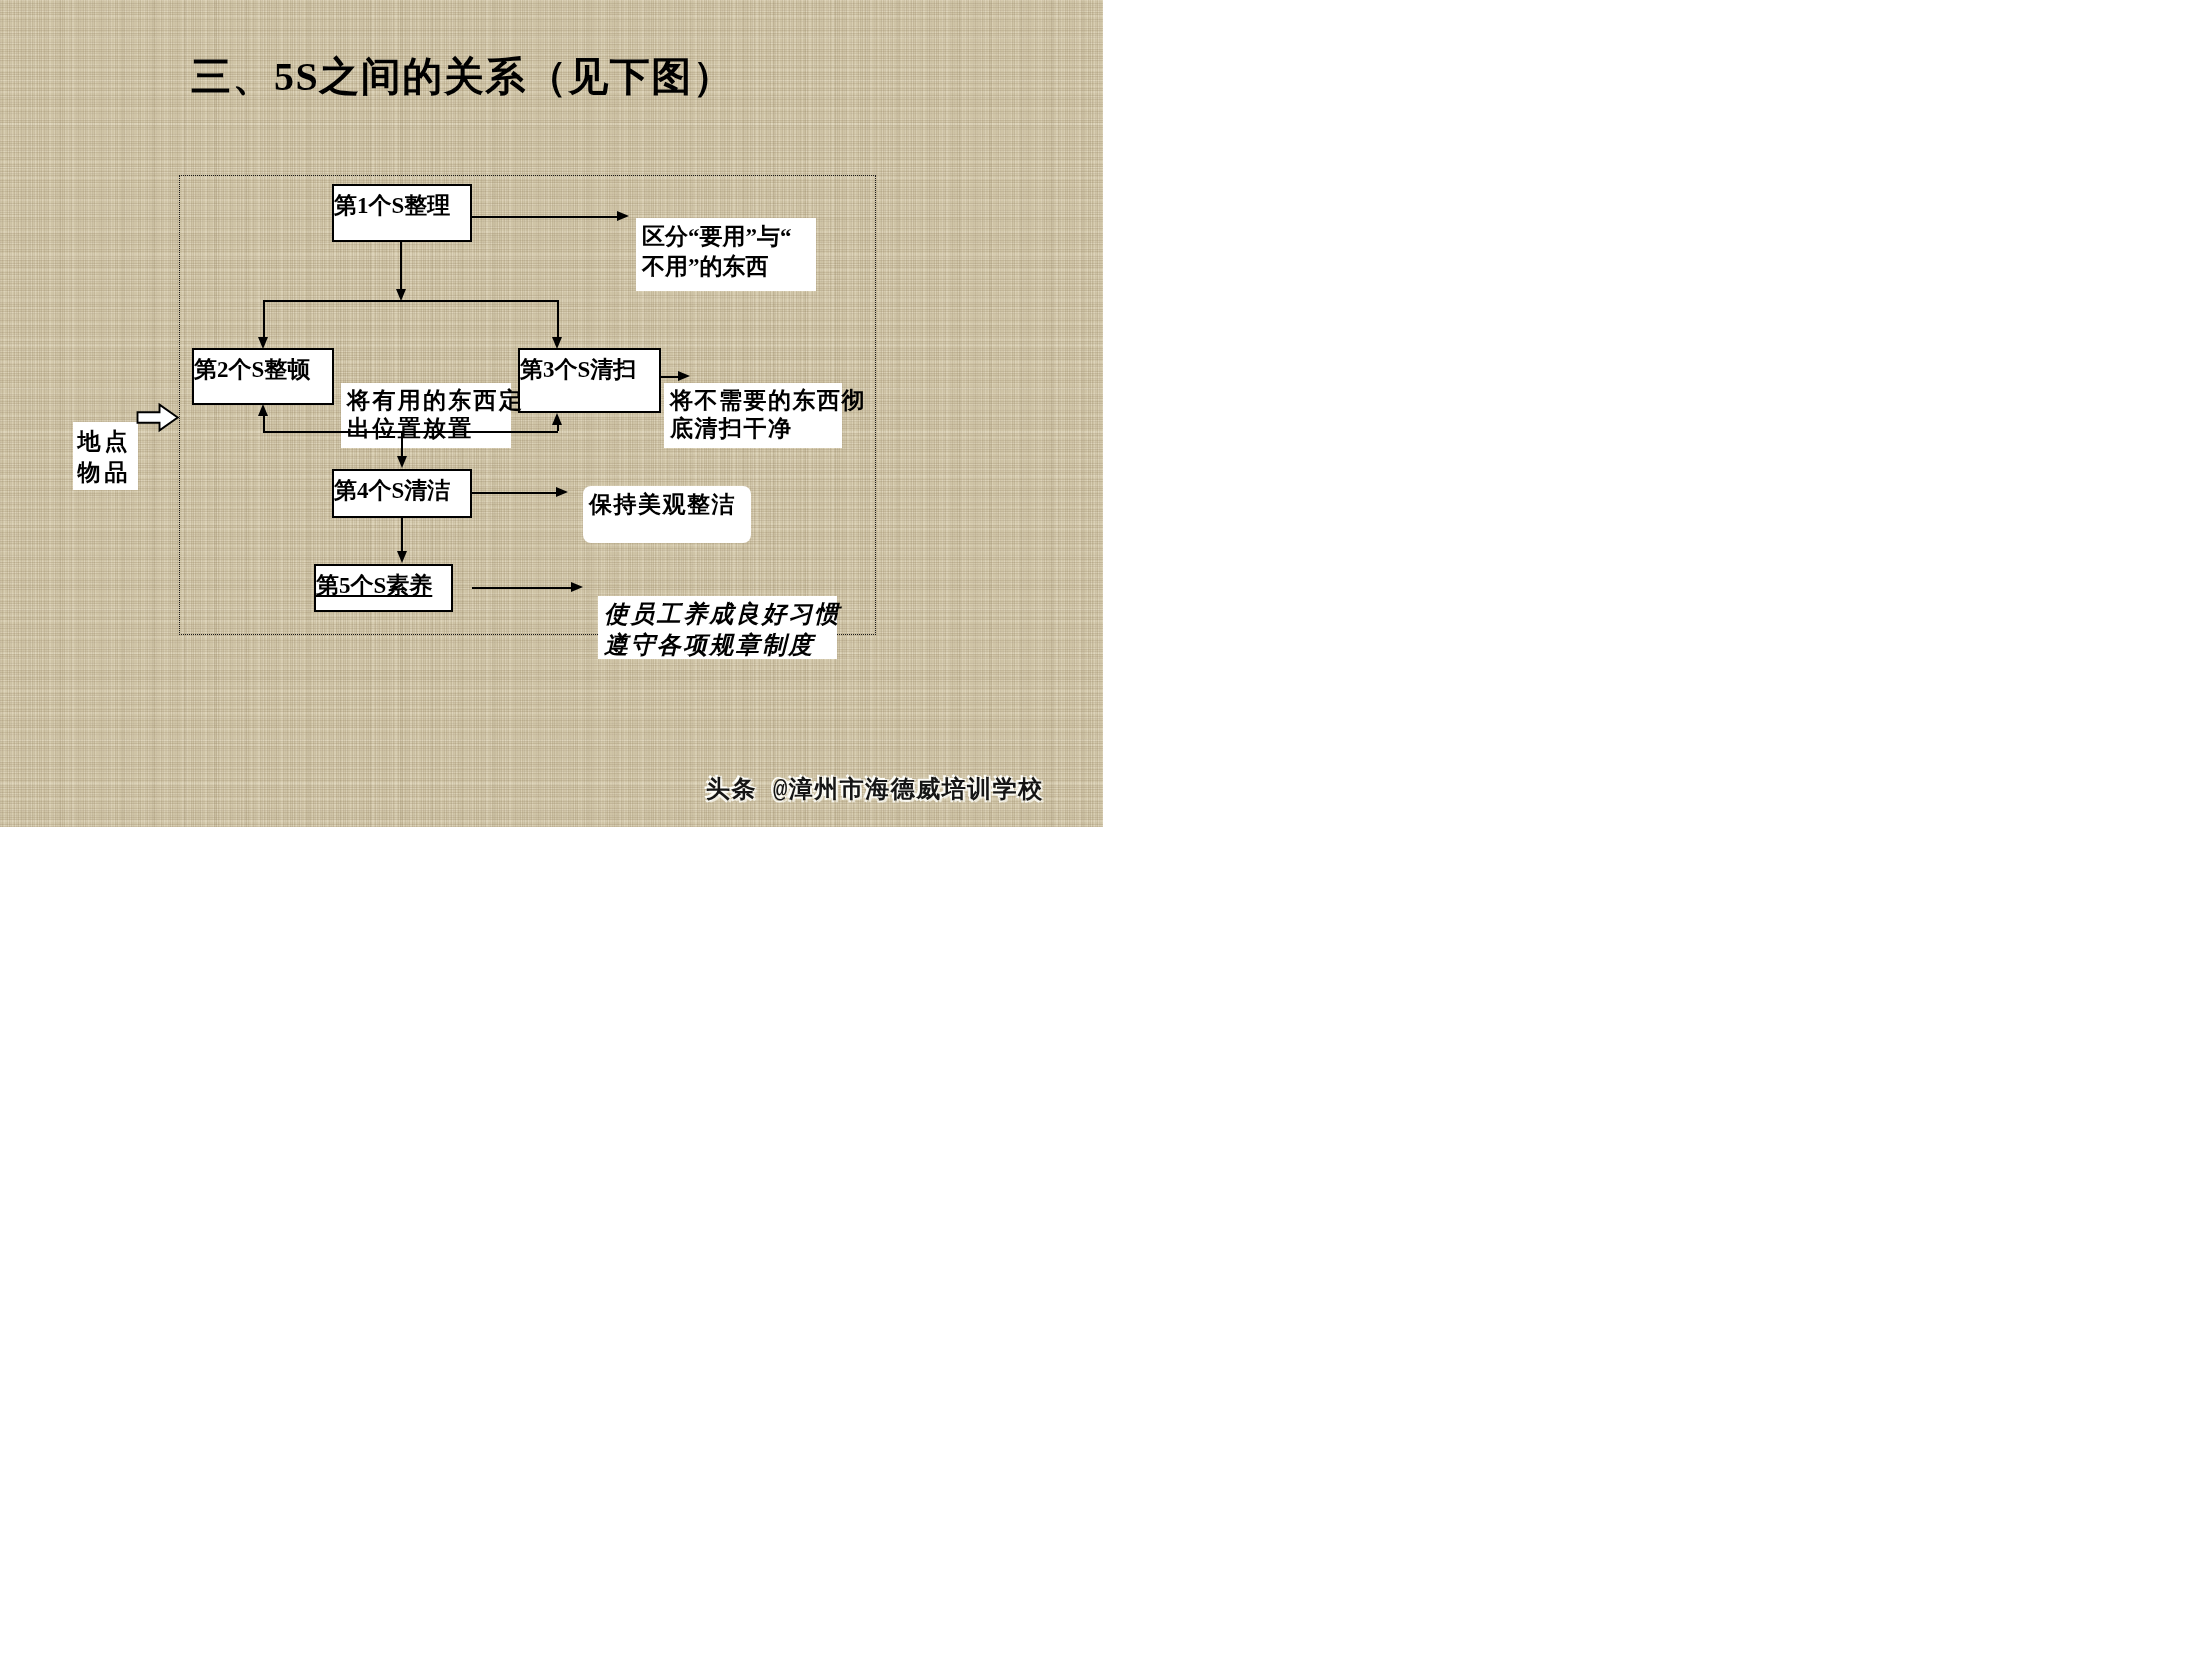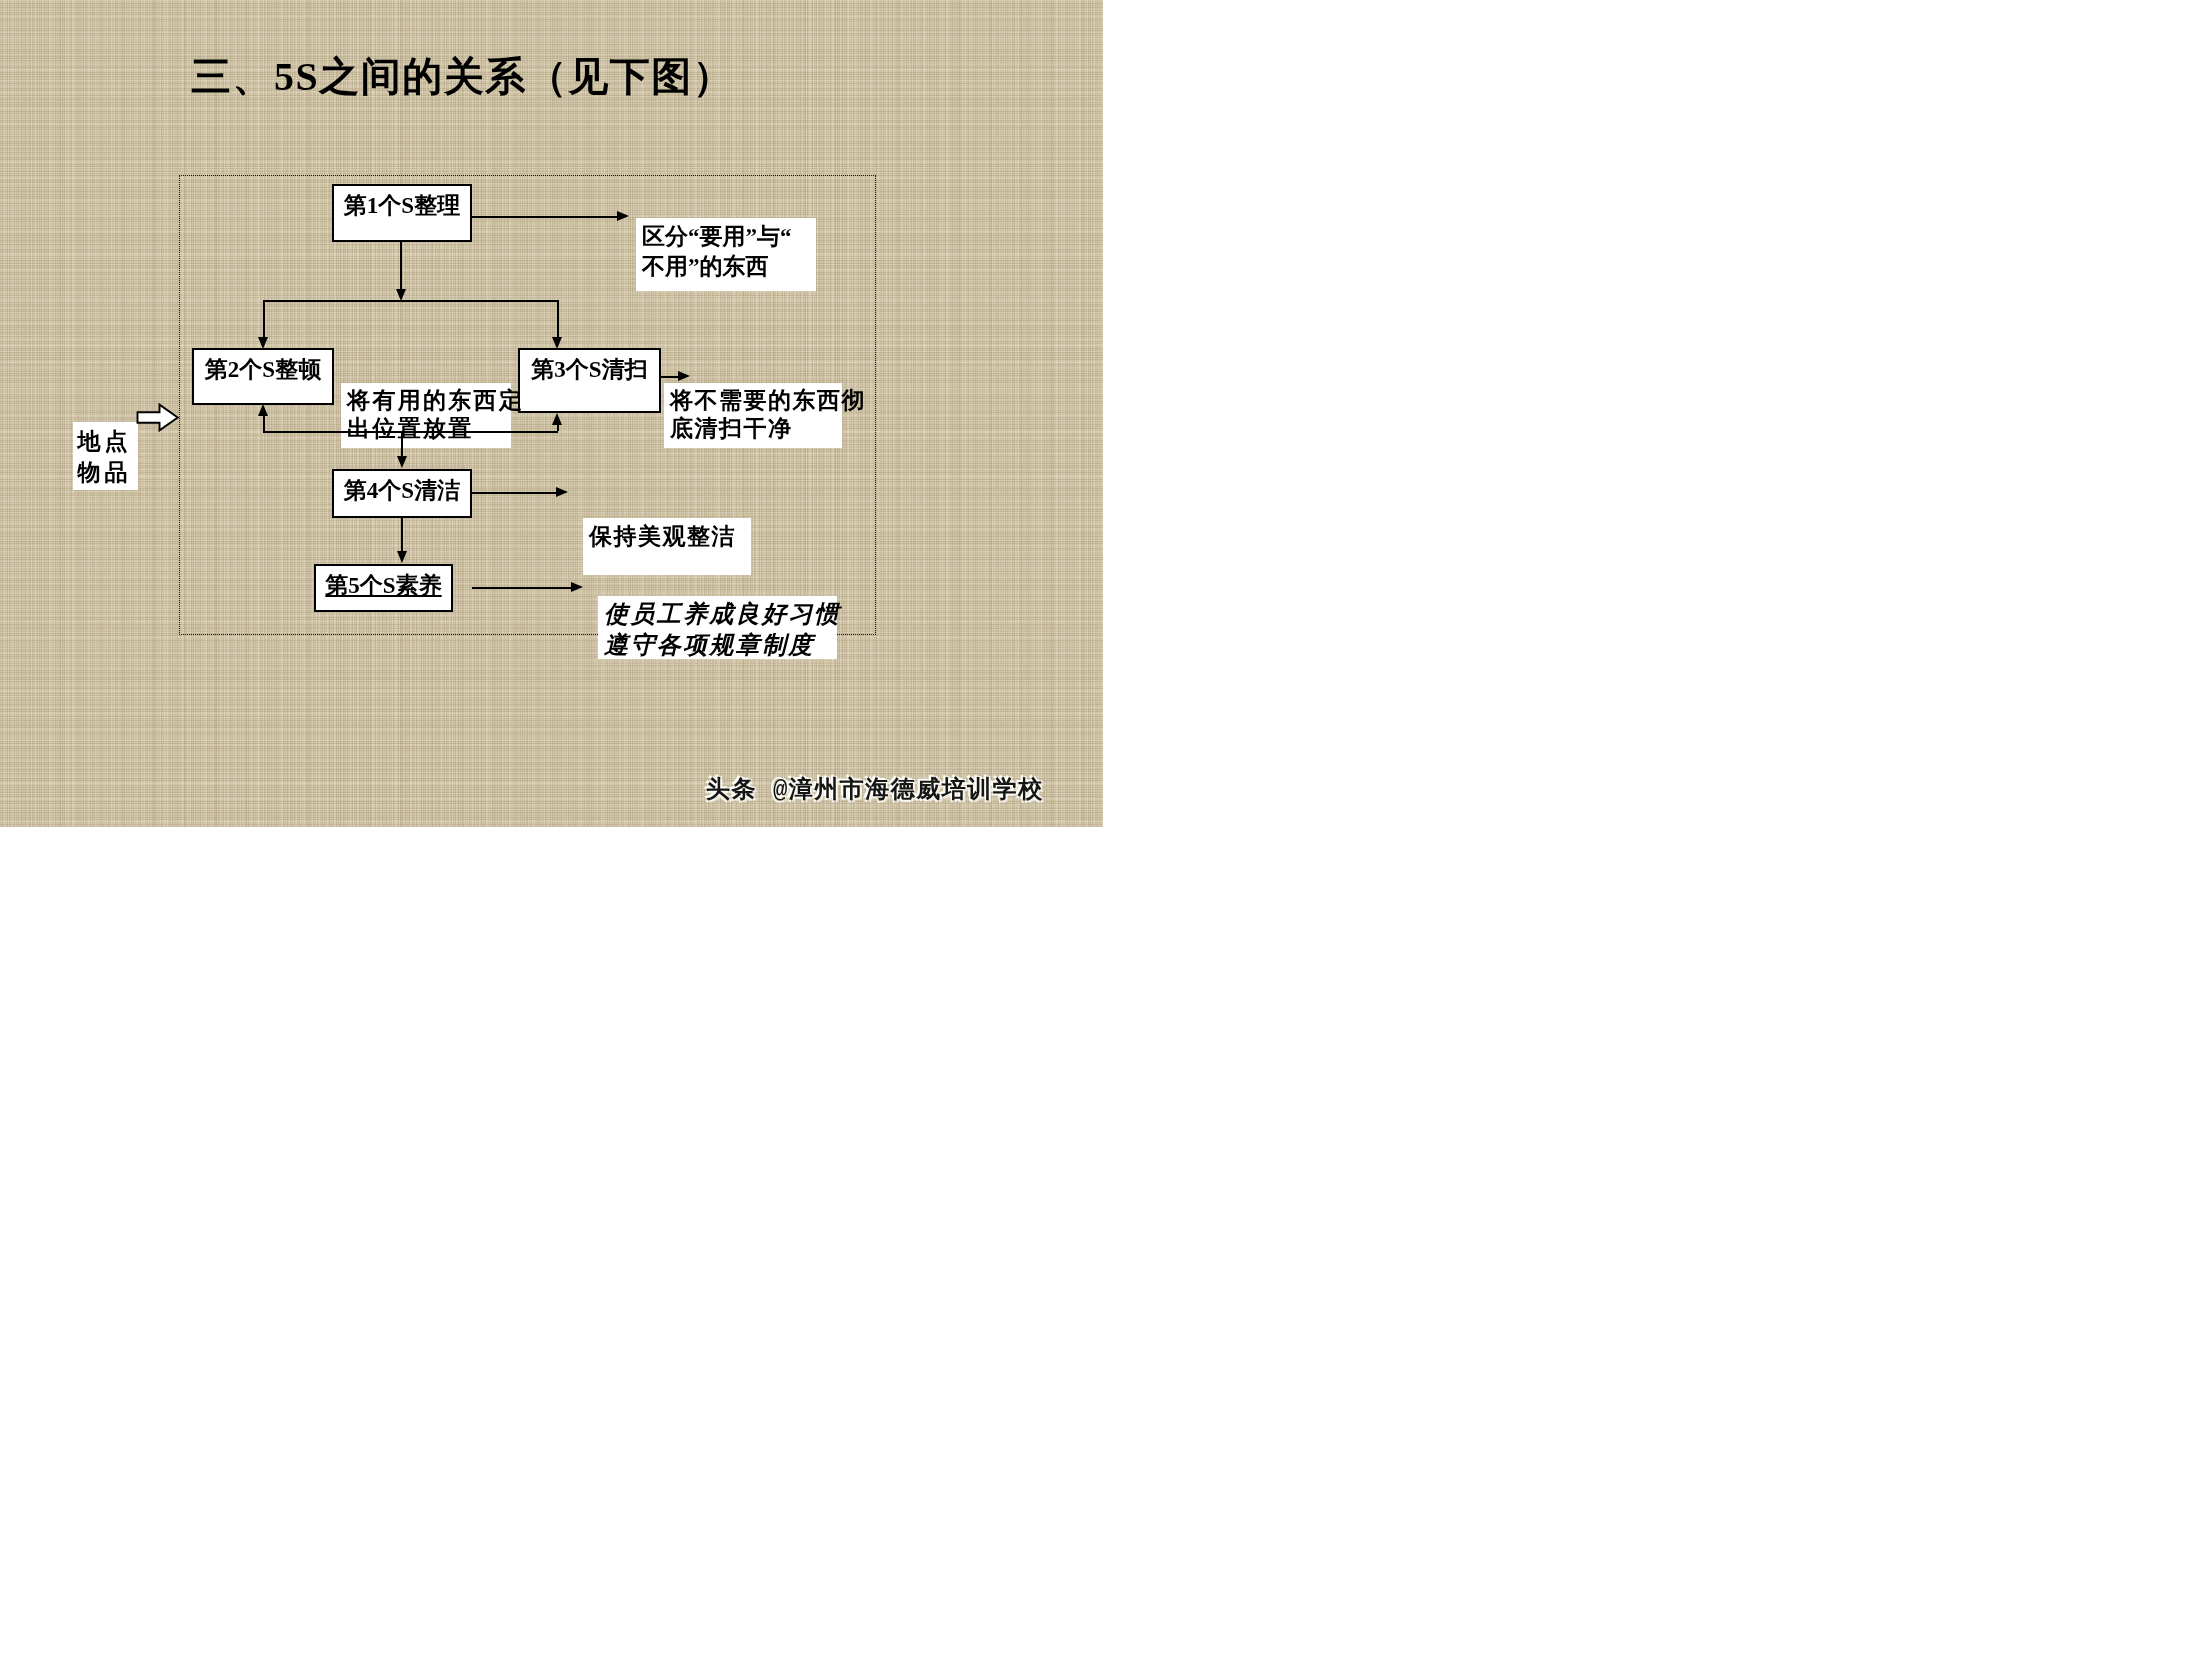--- a/index.html
+++ b/index.html
@@ -24,36 +24,36 @@
     letter-spacing:1.5px;white-space:nowrap;
   }
   .frame{
     position:absolute;left:179px;top:175px;width:695px;height:458px;
     border:1.5px dotted #1a1a1a;
   }
   .node{
     position:absolute;box-sizing:border-box;
     background:#fff;border:2.3px solid #000;
     font-weight:bold;font-size:23px;color:#000;
-    text-align:center;padding-top:3.8px;white-space:nowrap;
+    padding-top:3.8px;white-space:nowrap;
   }
   #box1{left:332px;top:184px;width:140px;height:58px;}
   #box2{left:192px;top:348px;width:142px;height:57px;}
   #box3{left:518px;top:348px;width:143px;height:65px;}
   #box4{left:332px;top:469px;width:140px;height:49px;}
   #box5{left:314px;top:564px;width:139px;height:48px;text-decoration:underline;}
   .panel{
     position:absolute;box-sizing:border-box;background:#fff;
     font-weight:bold;font-size:23px;color:#000;line-height:30px;
     padding:3.8px 6.1px;white-space:nowrap;margin-top:35px;
   }
   #note1{left:636px;top:183px;width:180px;height:73px;}
   #note2{left:341px;top:348px;width:170px;height:65px;letter-spacing:2.3px;line-height:28px;}
   #note3{left:664px;top:348px;width:178px;height:65px;letter-spacing:1.5px;line-height:28px;}
-  #note4{left:583px;top:483px;width:168px;height:57px;letter-spacing:1.5px;}
+  #note4{left:583px;top:451px;width:168px;height:57px;letter-spacing:1.5px;border-radius:8px;}
   #note5{left:598px;top:561px;width:239px;height:63px;font-size:24px;letter-spacing:2.3px;line-height:31px;padding-top:3.1px;font-style:italic;}
   #inputlbl{left:73px;top:387px;width:65px;height:68px;letter-spacing:3.8px;line-height:31px;padding:3.8px 4.6px;}
   .hline,.vline{position:absolute;background:#000;}
   .ah{position:absolute;width:0;height:0;}
   .ah-r{border-top:5.4px solid transparent;border-bottom:5.4px solid transparent;border-left:12.3px solid #000;}
   .ah-d{border-left:5.4px solid transparent;border-right:5.4px solid transparent;border-top:12.3px solid #000;}
   .ah-u{border-left:5.4px solid transparent;border-right:5.4px solid transparent;border-bottom:12.3px solid #000;}
   .watermark{
     position:absolute;left:706px;top:773px;
     font-family:Liberation Mono, monospace;

